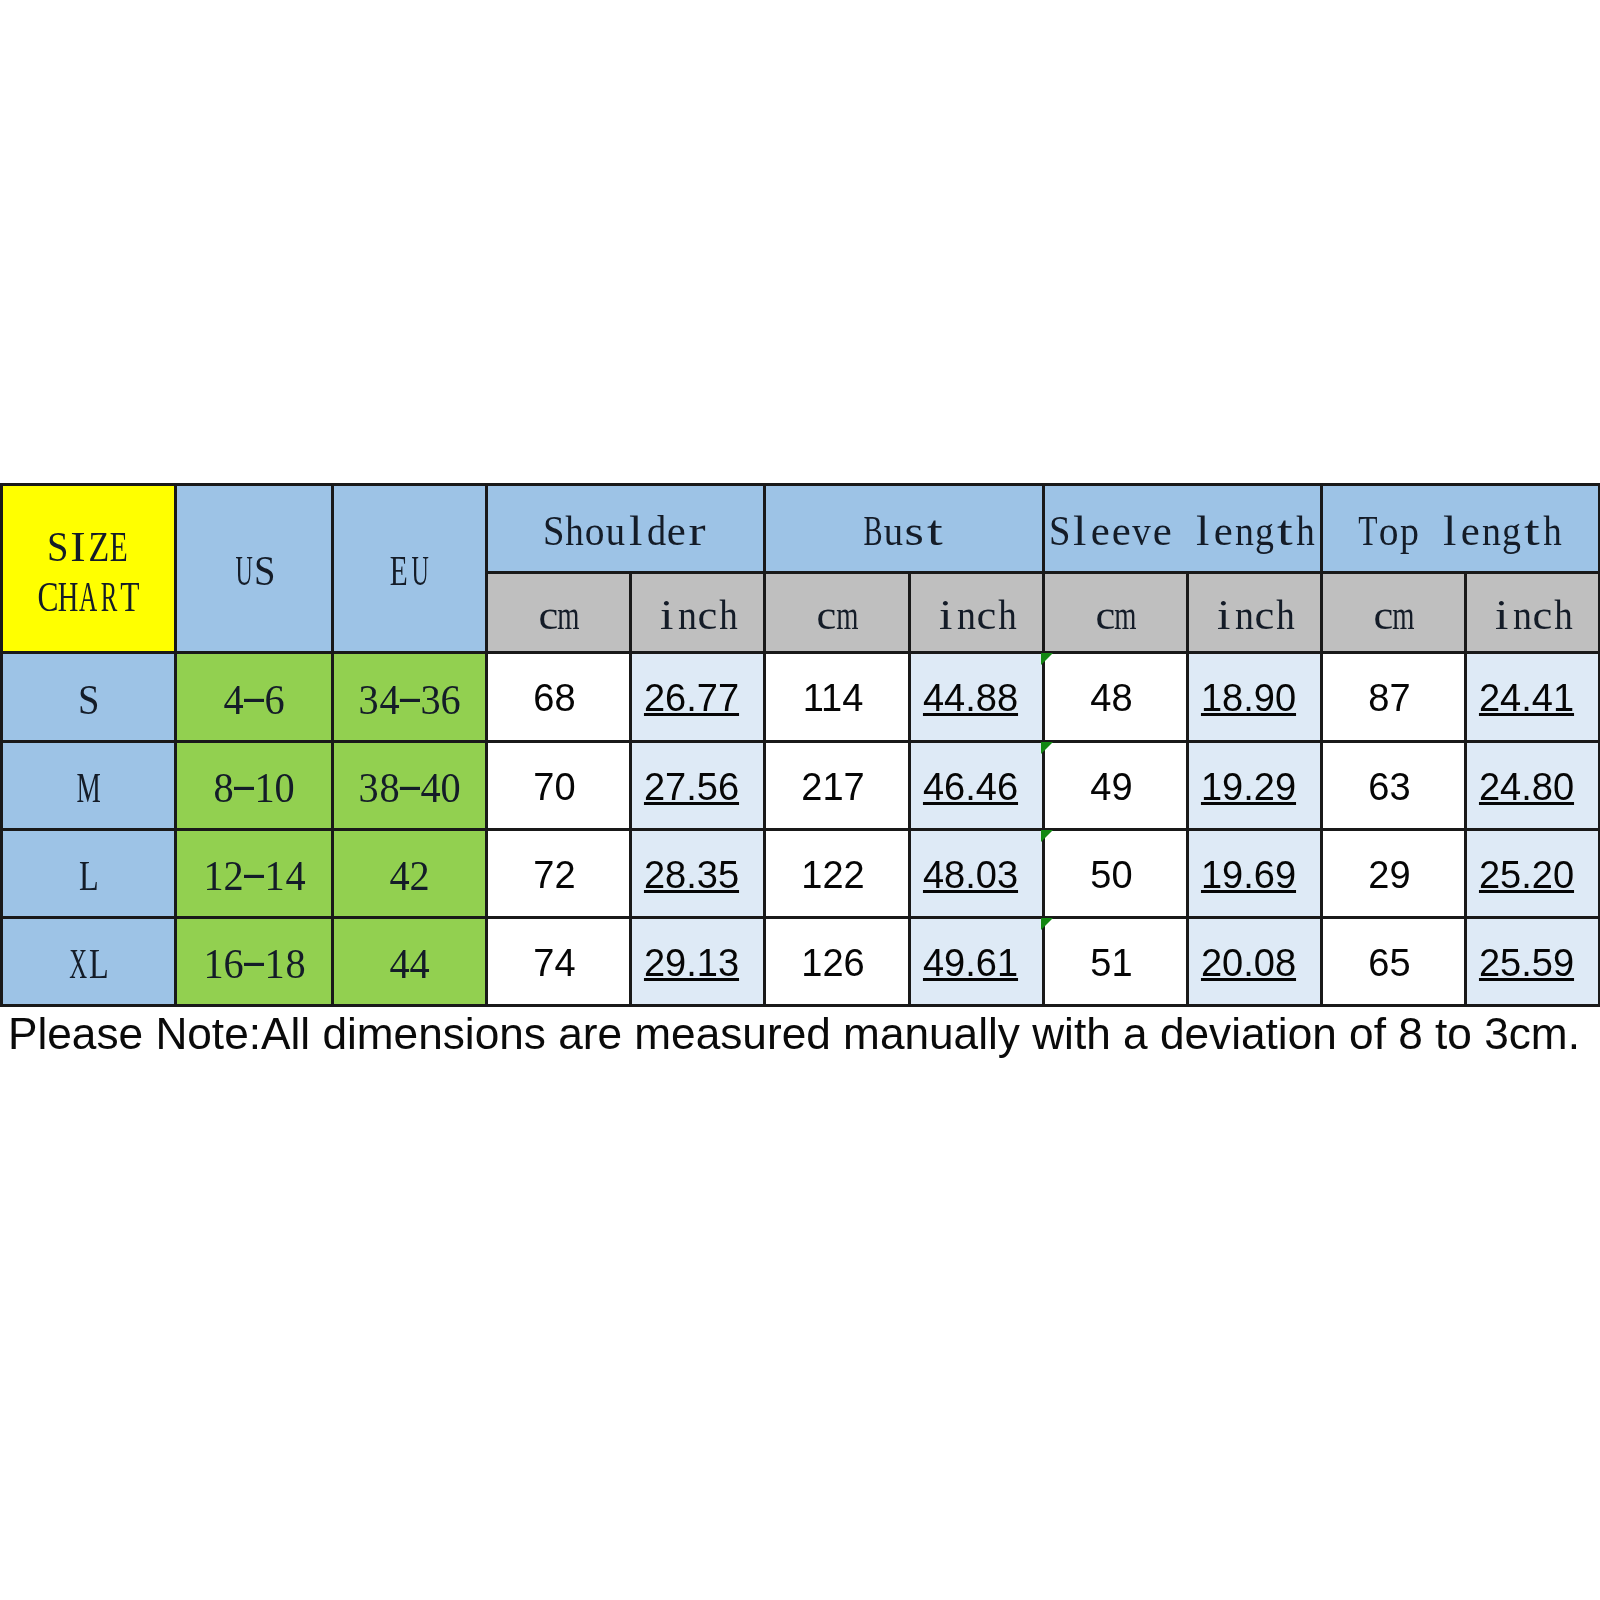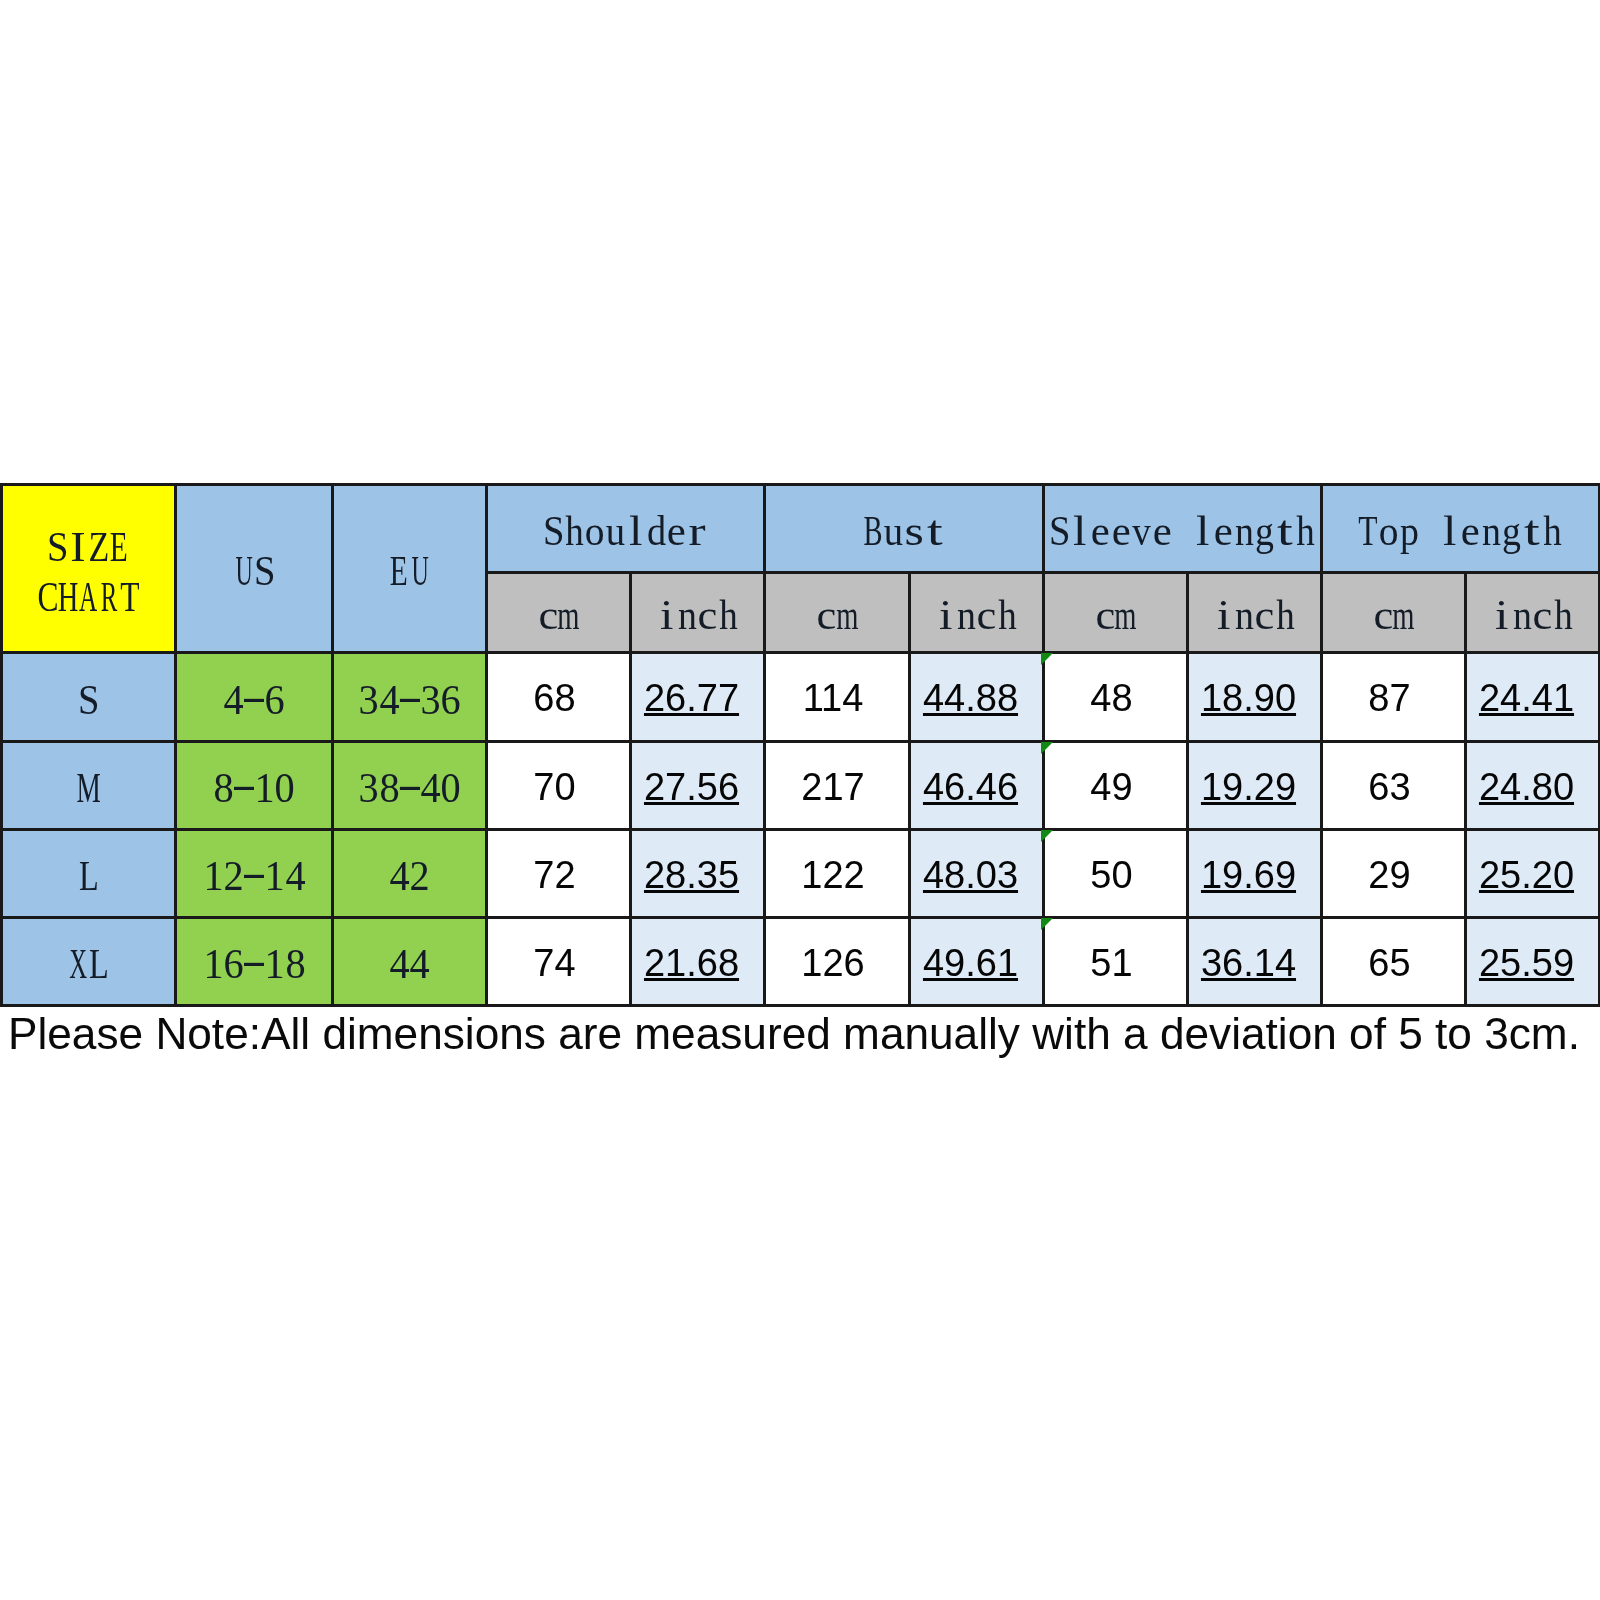--- a/index.html
+++ b/index.html
@@ -343,25 +343,25 @@
                   <u style="transform:scaleX(0.96)">1</u>
                 </i><i>
                   <u style="transform:scaleX(0.96)">8</u>
                 </i></span></td>
             <td class="f-green"><span class="mono"><i>
                   <u style="transform:scaleX(0.96)">4</u>
                 </i><i>
                   <u style="transform:scaleX(0.96)">4</u>
                 </i></span></td>
             <td class="f-white"><span class="num">74</span></td>
-            <td class="f-lblue"><span class="num">21.68</span></td>
+            <td class="f-lblue"><span class="num">29.13</span></td>
             <td class="f-white"><span class="num">126</span></td>
             <td class="f-lblue"><span class="num">49.61</span></td>
             <td class="f-white"><i class="errtri"></i><span class="num">51</span></td>
-            <td class="f-lblue"><span class="num">36.14</span></td>
+            <td class="f-lblue"><span class="num">20.08</span></td>
             <td class="f-white"><span class="num">65</span></td>
             <td class="f-lblue"><span class="num">25.59</span></td>
           </tr>
         </tbody>
     </table>
   </div>
-  <div id="note">Please Note:All dimensions are measured manually with a deviation of 5 to 3cm.</div>
+  <div id="note">Please Note:All dimensions are measured manually with a deviation of 8 to 3cm.</div>
 </div>
 
 </body></html>

